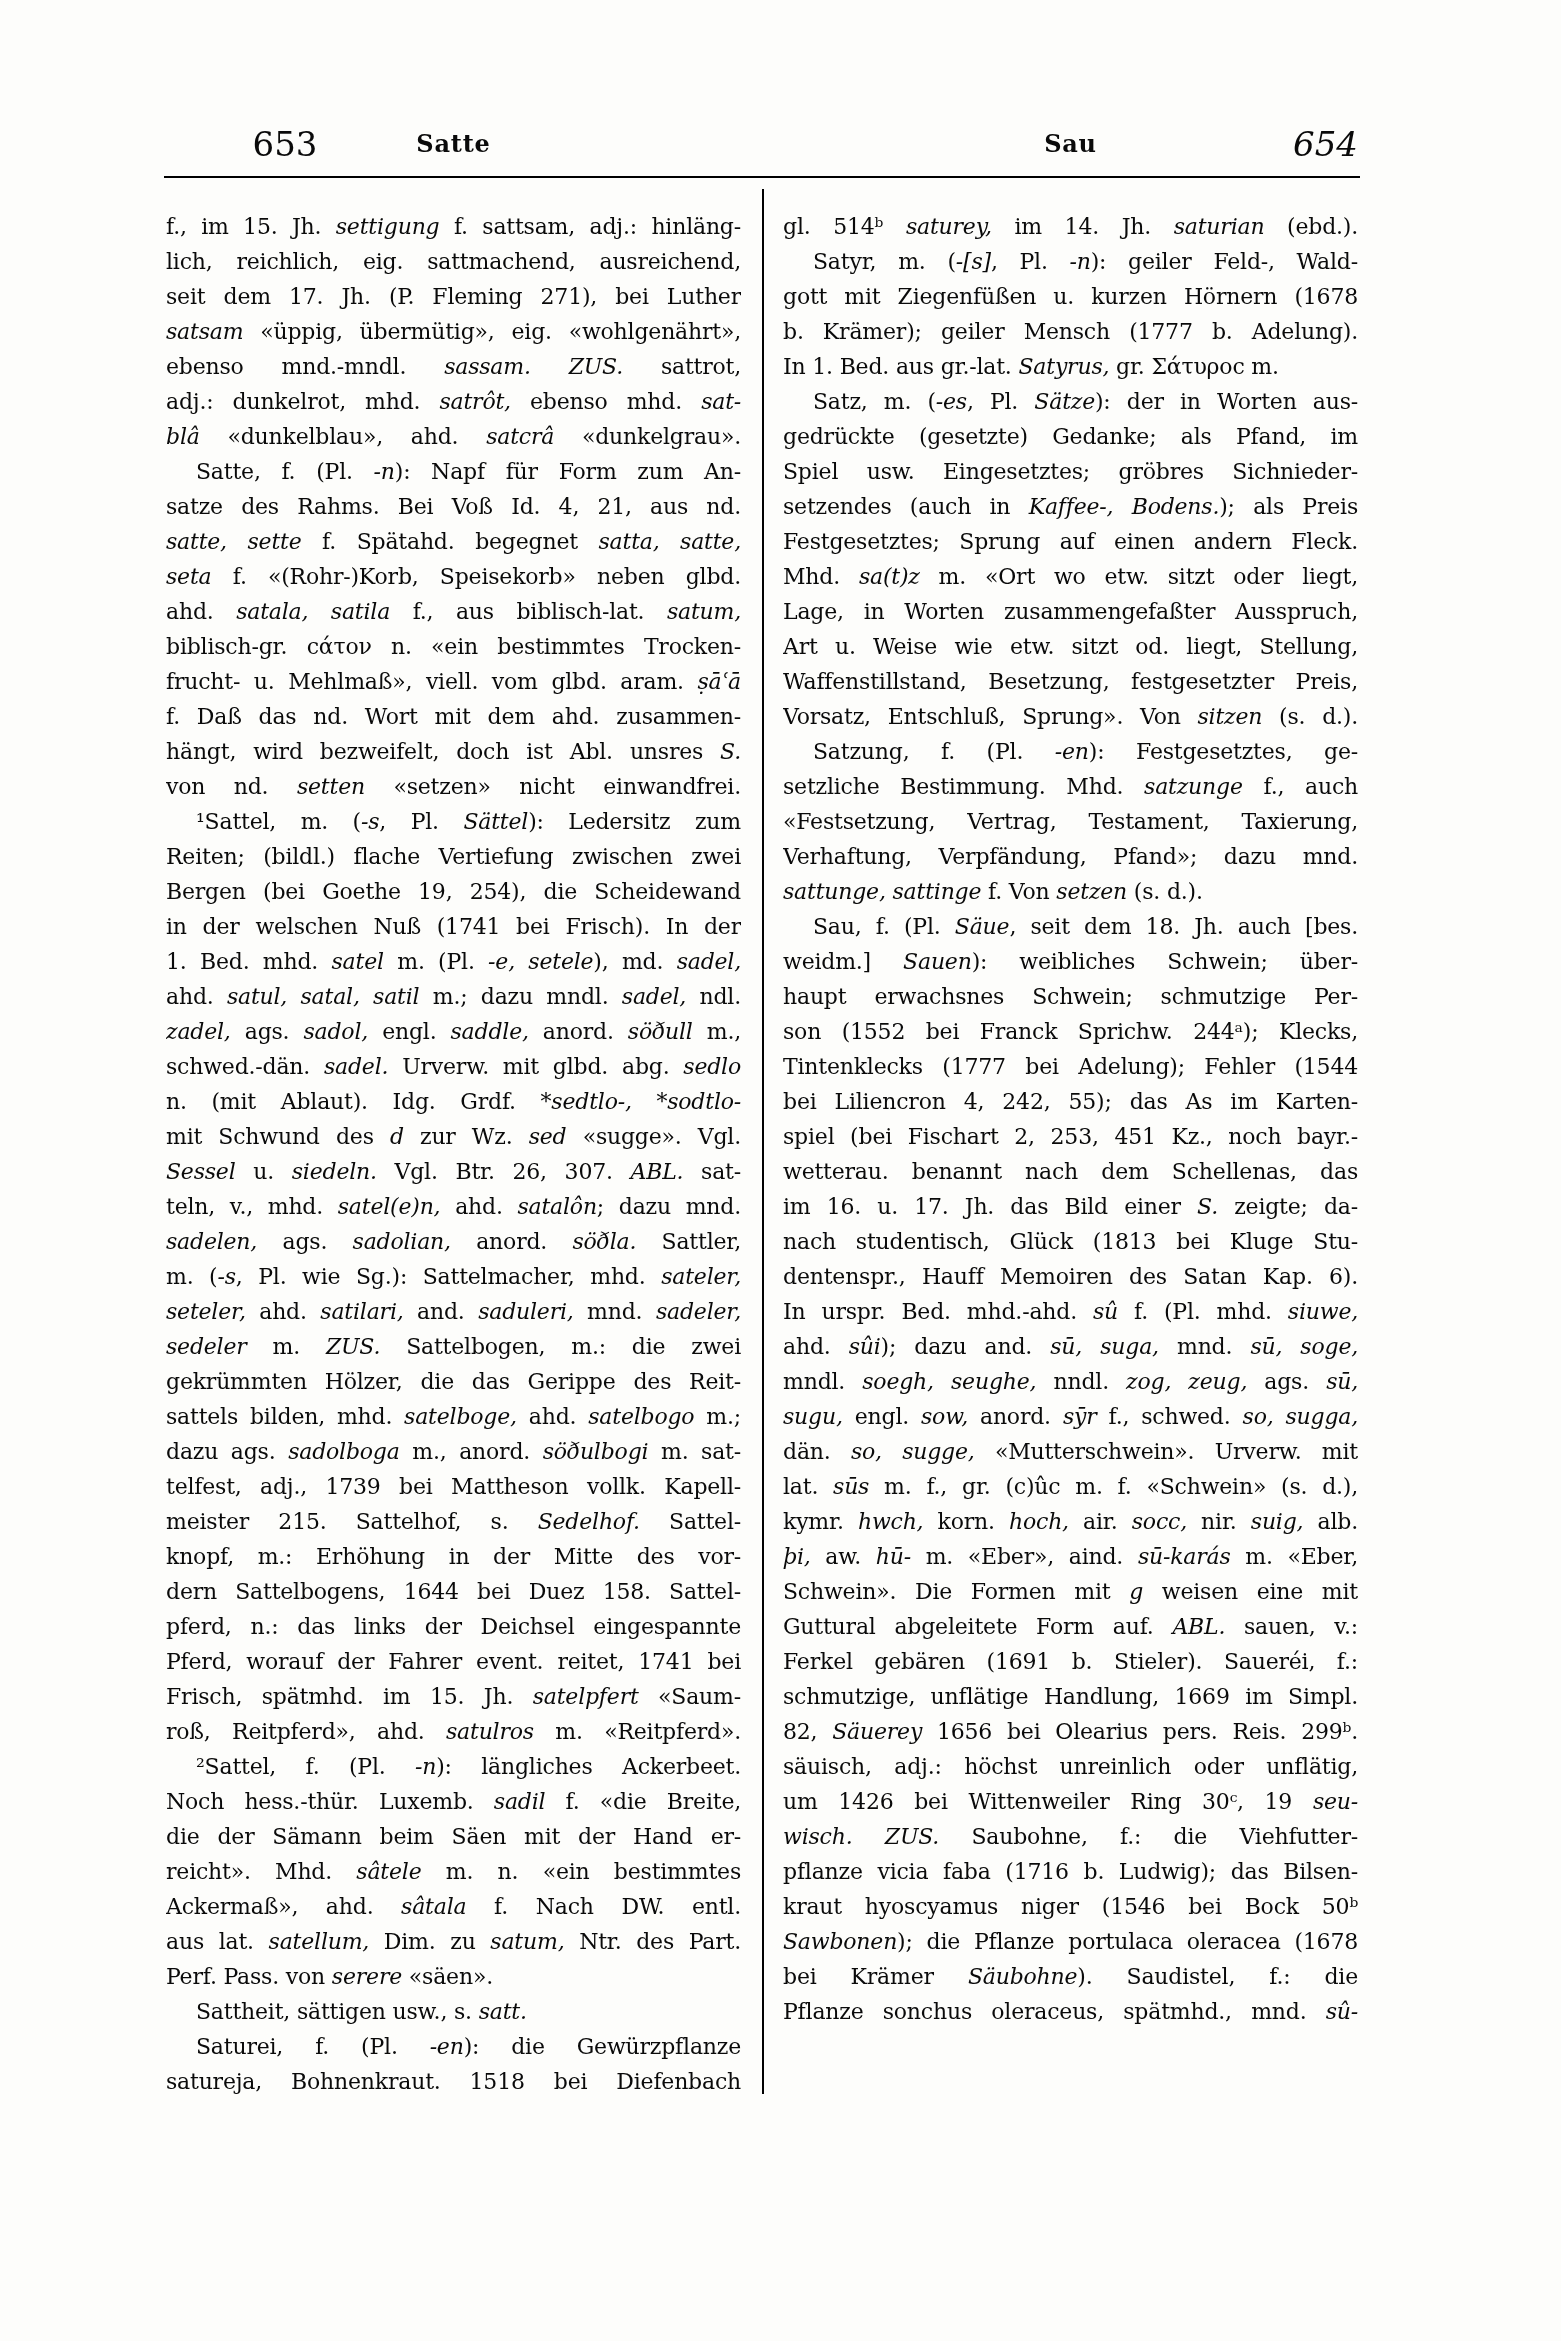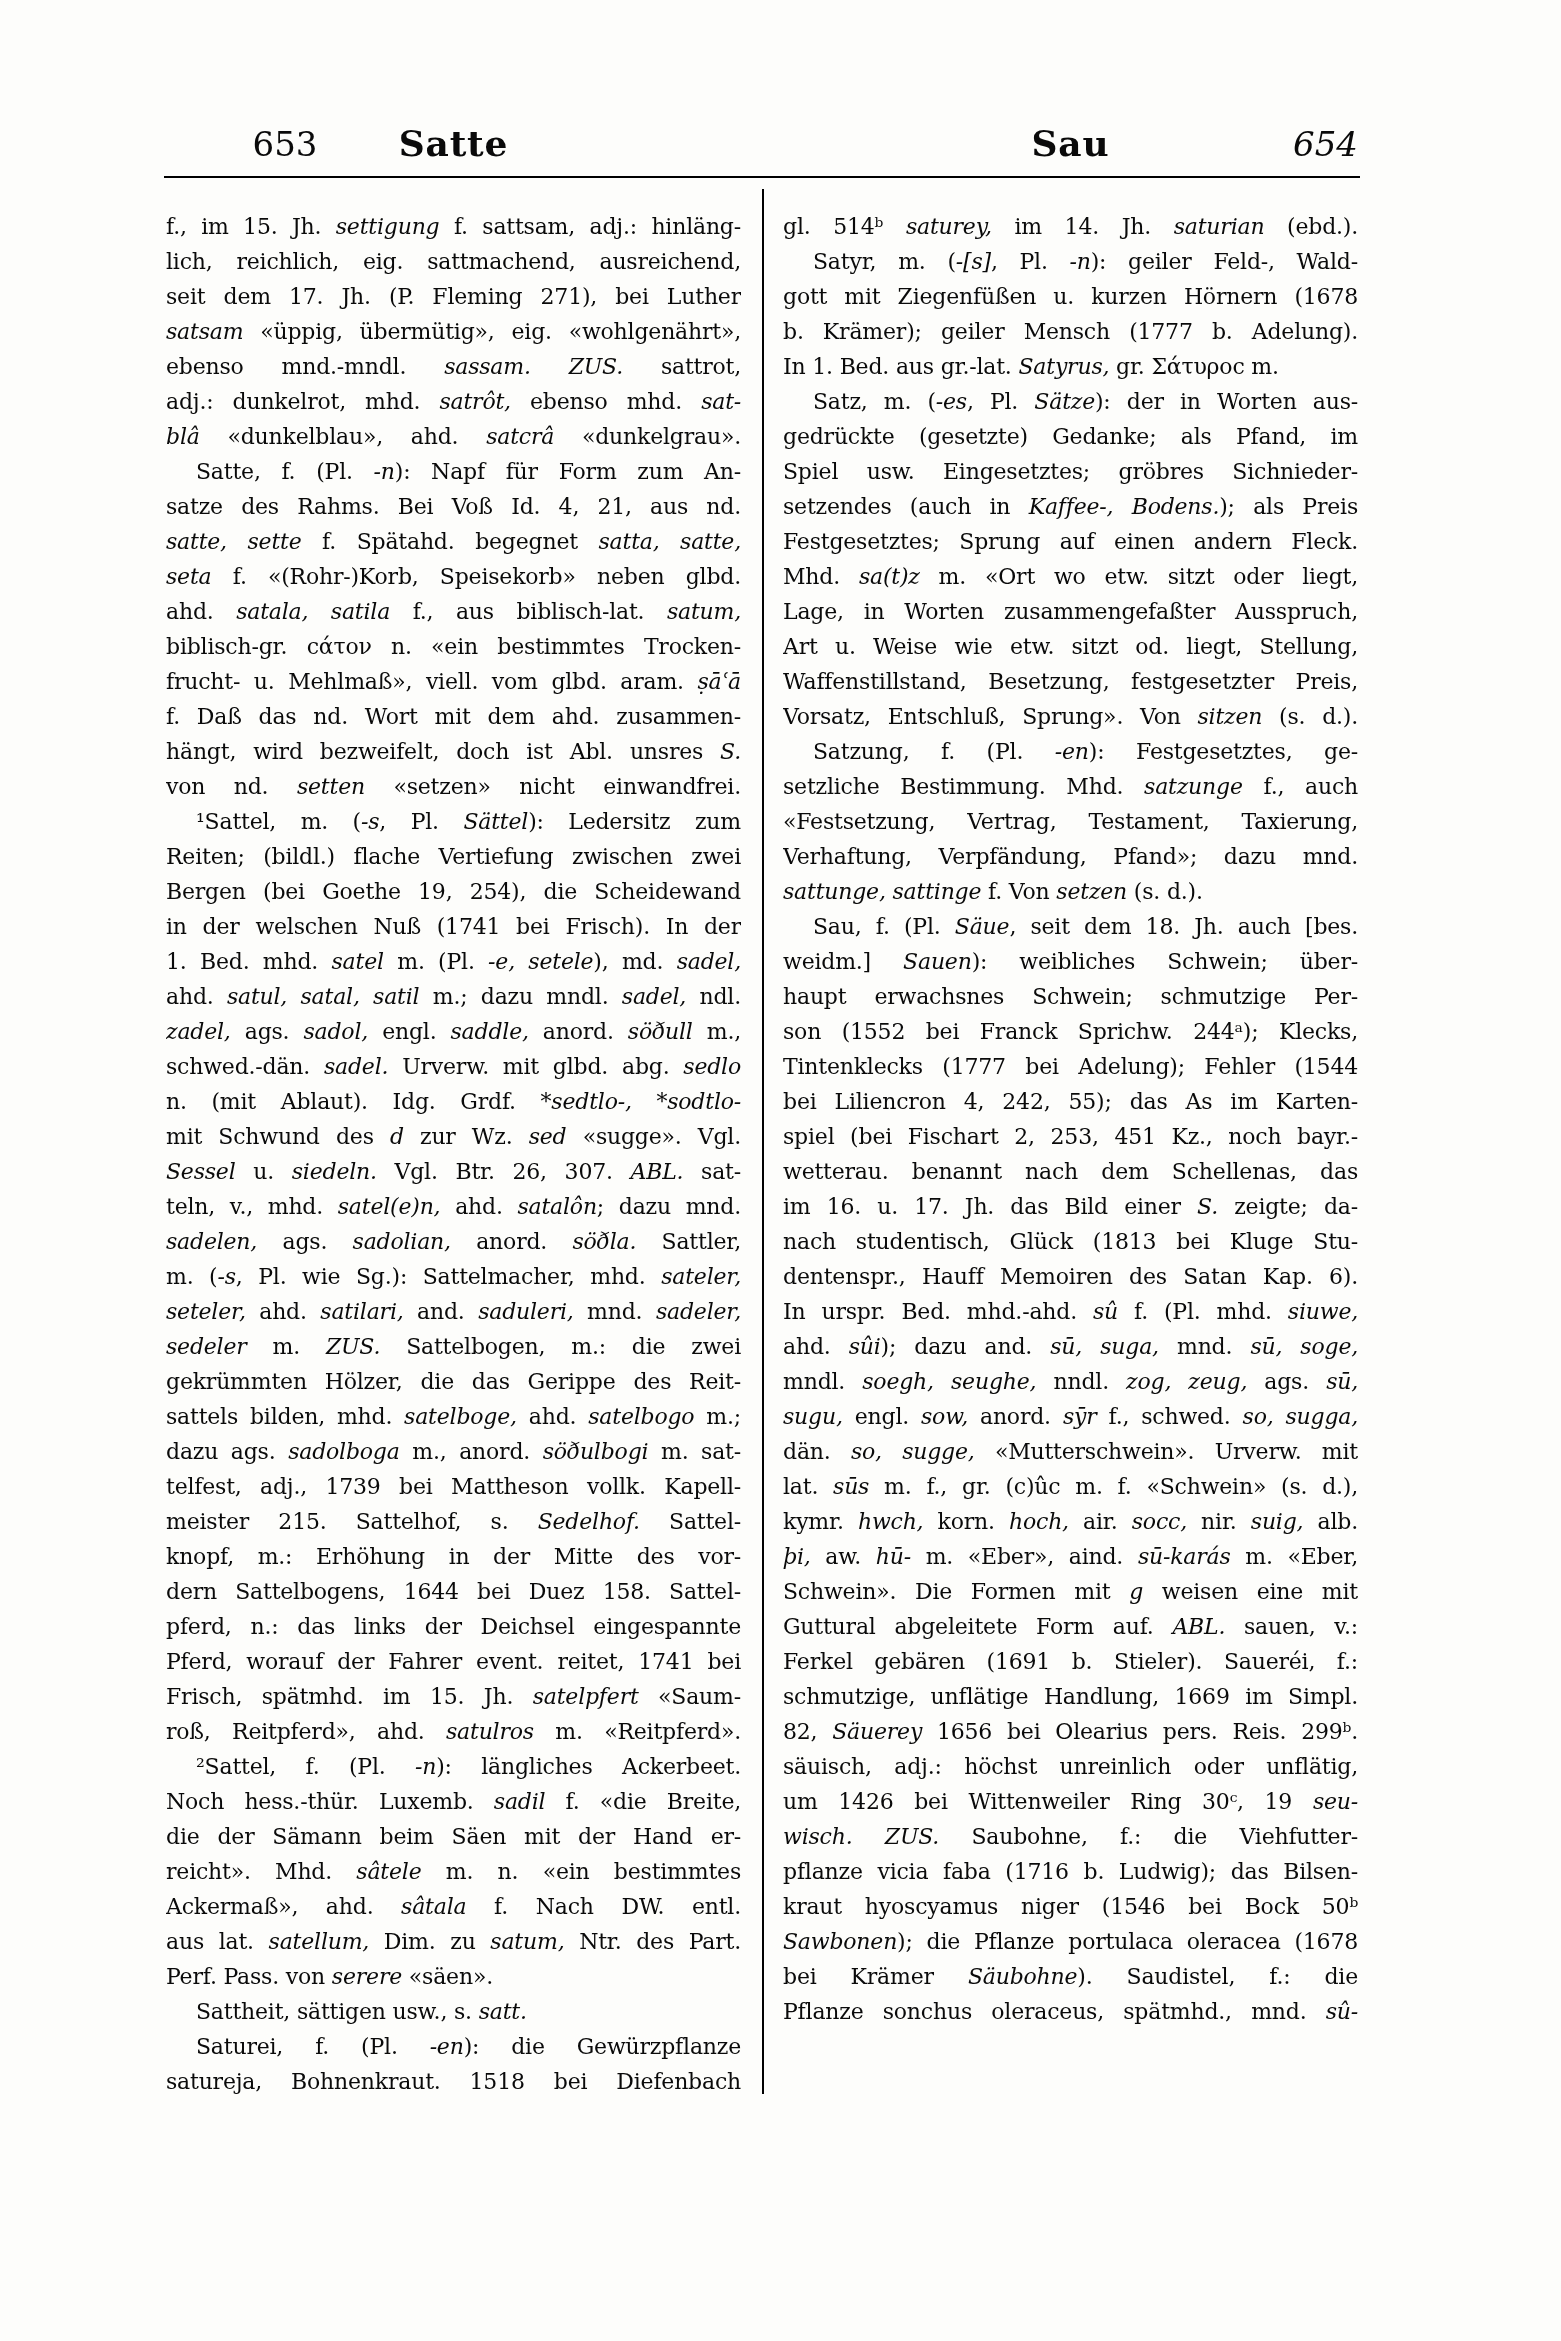--- a/index.html
+++ b/index.html
@@ -11,21 +11,21 @@
     position:relative;
   }
   .pagenum {
     position:absolute; top:126px;
     font-size:34px; line-height:37px;
   }
   #pg-left { left:166px; width:156px; text-align:center;margin-left:41px; }
   #pg-right { left:783px; width:575px; text-align:right;font-style:italic; }
   .runhead {
     position:absolute; top:123px;
-    font-weight:bold; font-size:36px; line-height:41px;
+    font-weight:bold; font-size:24px; line-height:41px;
     text-align:center; letter-spacing:0.8px;
   }
   #head-left { left:166px; width:575px; }
   #head-right { left:783px; width:575px; }
   #head-rule {
     position:absolute; left:164px; top:176px;
     width:1196px; height:2.3px; background:#000;
   }
   #col-rule {
     position:absolute; left:762px; top:189px;

